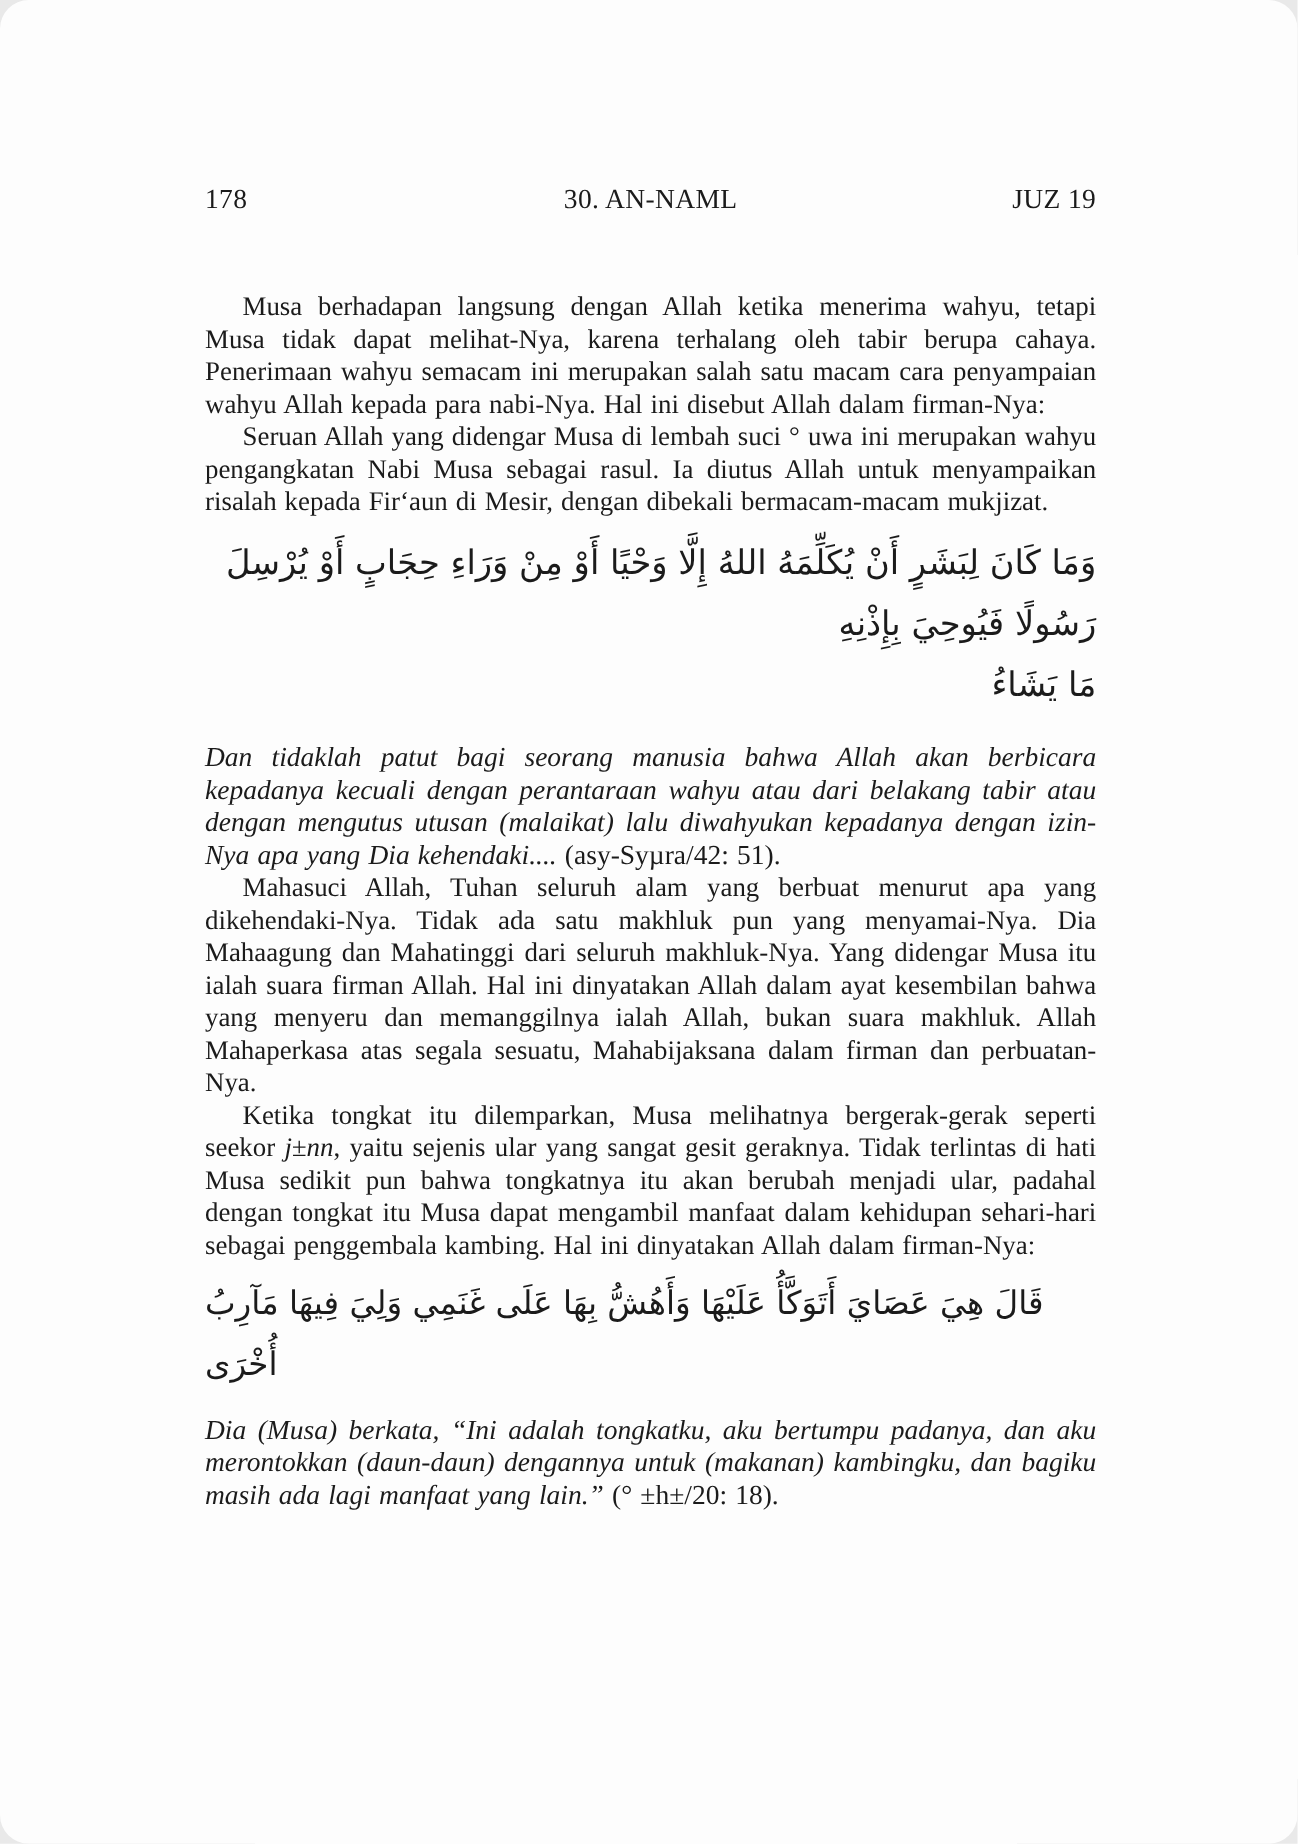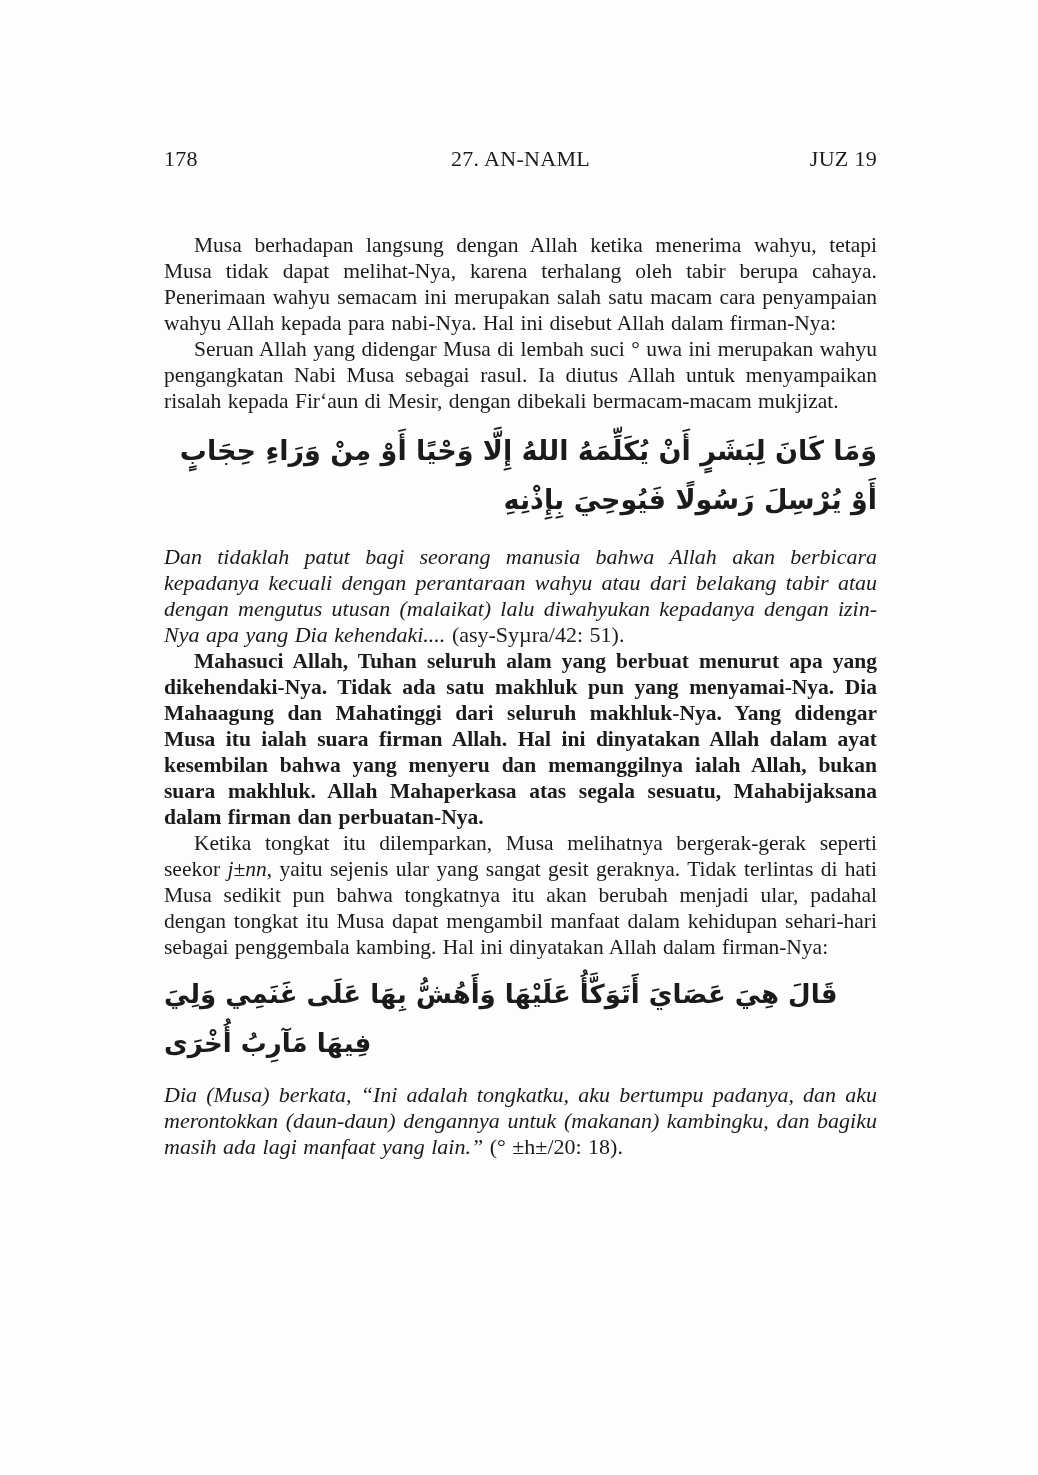--- a/index.html
+++ b/index.html
@@ -6,20 +6,21 @@
   body { background: #e9e9e9; }
   .page {
     position: relative;
     width: 1038px;
     height: 1475px;
     margin: 0 auto;
     background: #fdfdfd;
     color: #1b1b1b;
     font-family: "Liberation Serif", serif;
     overflow: hidden;
+    border-radius: 23px;
   }
   .content {
     position: absolute;
     left: 164px;
     top: 146px;
     width: 713px;
   }
   .page-header {
     display: grid;
     grid-template-columns: 1fr auto 1fr;
@@ -38,62 +39,63 @@
     line-height: 26px;
     text-align: justify;
     word-spacing: 1px;
   }
   p.indent { text-indent: 30px; }
 
   .arabic-block {
     direction: rtl;
     text-align: right;
     font-family: "DejaVu Sans", sans-serif;
-    font-weight: bold;
+    font-weight: normal;
     font-size: 27px;
     line-height: 49px;
     margin-top: 12px;
     margin-bottom: 20px;
   }
   .arabic-block.centered {
     text-align: left;
     margin-top: 10px;
     margin-bottom: 14px;
     font-size: 26px;
   }
   .translation {
     margin: 0;
     font-size: 22px;
     line-height: 26px;
     text-align: justify;
     word-spacing: 1px;
   }
   .translation .it { font-style: italic; }
   .translation .ref { font-style: normal; }
-  .gap-before { margin-top: 16px; font-weight: bold; }
+  .gap-before { margin-top: 16px; }
   i { font-style: italic; }
 </style>
 </head>
 <body>
 
 <div class="page">
   <div class="content">
 
     <div class="page-header">
       <span class="left">178</span>
-      <span class="mid">27. AN-NAML</span>
+      <span class="mid">30. AN-NAML</span>
       <span class="right">JUZ 19</span>
     </div>
 
     <p class="body indent">Musa berhadapan langsung dengan Allah ketika menerima wahyu, tetapi Musa tidak dapat melihat-Nya, karena terhalang oleh tabir berupa cahaya. Penerimaan wahyu semacam ini merupakan salah satu macam cara penyampaian wahyu Allah kepada para nabi-Nya. Hal ini disebut Allah dalam firman-Nya:</p>
 
     <p class="body indent">Seruan Allah yang didengar Musa di lembah suci ° uwa ini merupakan wahyu pengangkatan Nabi Musa sebagai rasul. Ia diutus Allah untuk menyampaikan risalah kepada Fir‘aun di Mesir, dengan dibekali bermacam-macam mukjizat.</p>
 
     <div class="arabic-block">
       <div>وَمَا كَانَ لِبَشَرٍ أَنْ يُكَلِّمَهُ اللهُ إِلَّا وَحْيًا أَوْ مِنْ وَرَاءِ حِجَابٍ أَوْ يُرْسِلَ رَسُولًا فَيُوحِيَ بِإِذْنِهِ</div>
+      <div>مَا يَشَاءُ</div>
     </div>
 
     <p class="translation"><span class="it">Dan tidaklah patut bagi seorang manusia bahwa Allah akan berbicara kepadanya kecuali dengan perantaraan wahyu atau dari belakang tabir atau dengan mengutus utusan (malaikat) lalu diwahyukan kepadanya dengan izin-Nya apa yang Dia kehendaki.... </span><span class="ref">(asy-Syµra/42: 51).</span></p>
 
     <p class="body indent gap-before">Mahasuci Allah, Tuhan seluruh alam yang berbuat menurut apa yang dikehendaki-Nya. Tidak ada satu makhluk pun yang menyamai-Nya. Dia Mahaagung dan Mahatinggi dari seluruh makhluk-Nya. Yang didengar Musa itu ialah suara firman Allah. Hal ini dinyatakan Allah dalam ayat kesembilan bahwa yang menyeru dan memanggilnya ialah Allah, bukan suara makhluk. Allah Mahaperkasa atas segala sesuatu, Mahabijaksana dalam firman dan perbuatan-Nya.</p>
 
 
     <p class="body indent"><span>Ketika tongkat itu dilemparkan, Musa melihatnya bergerak-gerak seperti seekor </span><i>j±nn</i><span>, yaitu sejenis ular yang sangat gesit geraknya. Tidak terlintas di hati Musa sedikit pun bahwa tongkatnya itu akan berubah menjadi ular, padahal dengan tongkat itu Musa dapat mengambil manfaat dalam kehidupan sehari-hari sebagai penggembala kambing. Hal ini dinyatakan Allah dalam firman-Nya:</span></p>
 
     <div class="arabic-block centered">

